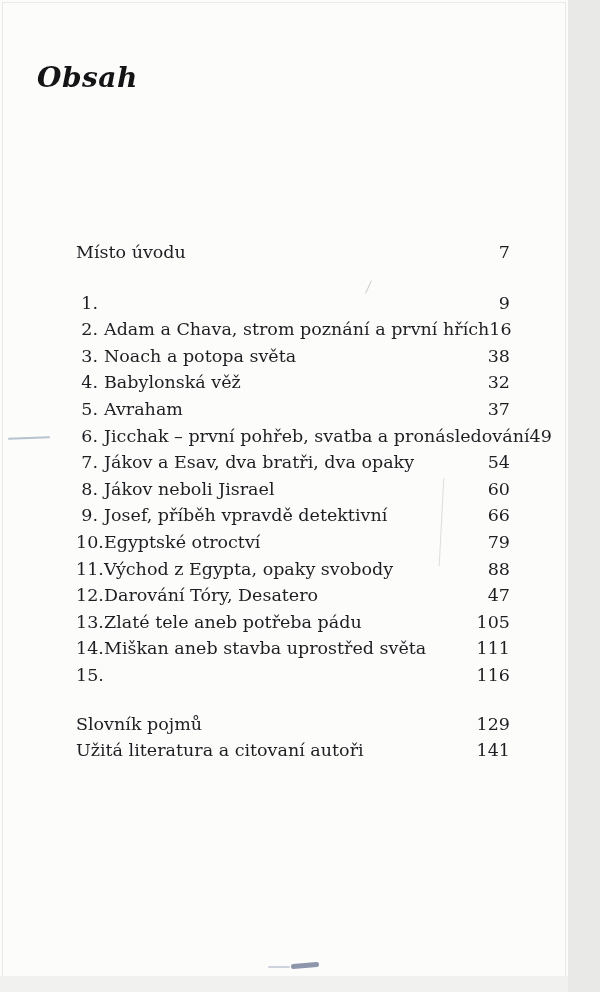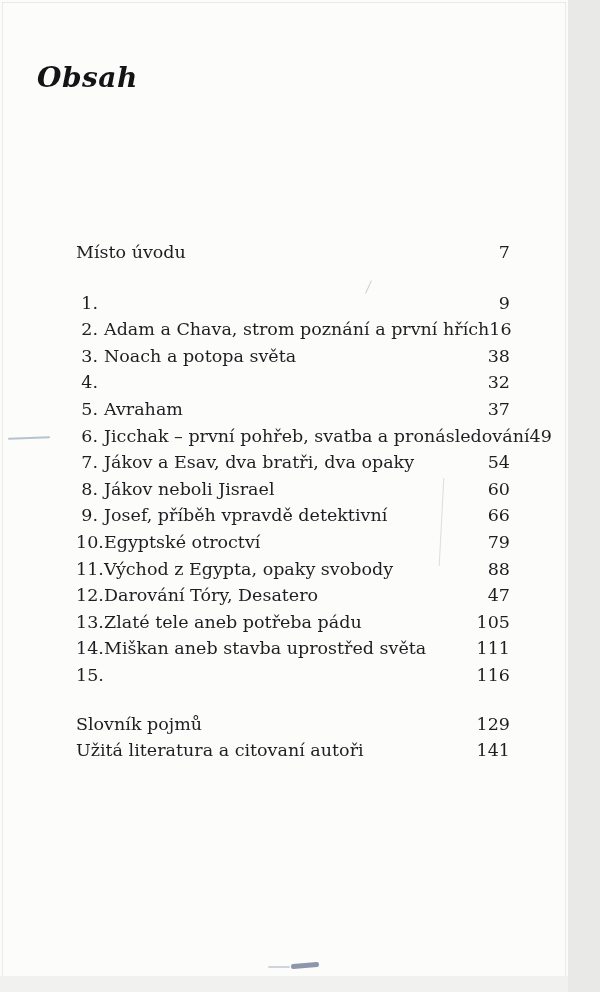--- a/index.html
+++ b/index.html
@@ -136,20 +136,21 @@
       <span class="toc-label">Adam a Chava, strom poznání a první hřích</span>
       <span class="toc-page">16</span>
     </div>
     <div class="toc-row">
       <span class="toc-num">3.</span>
       <span class="toc-label">Noach a potopa světa</span>
       <span class="toc-page">38</span>
     </div>
     <div class="toc-row">
       <span class="toc-num">4.</span>
+      <span class="toc-label">Babylonská věž</span>
       <span class="toc-page">32</span>
     </div>
     <div class="toc-row">
       <span class="toc-num">5.</span>
       <span class="toc-label">Avraham</span>
       <span class="toc-page">37</span>
     </div>
     <div class="toc-row">
       <span class="toc-num">6.</span>
       <span class="toc-label">Jicchak – první pohřeb, svatba a pronásledování</span>

